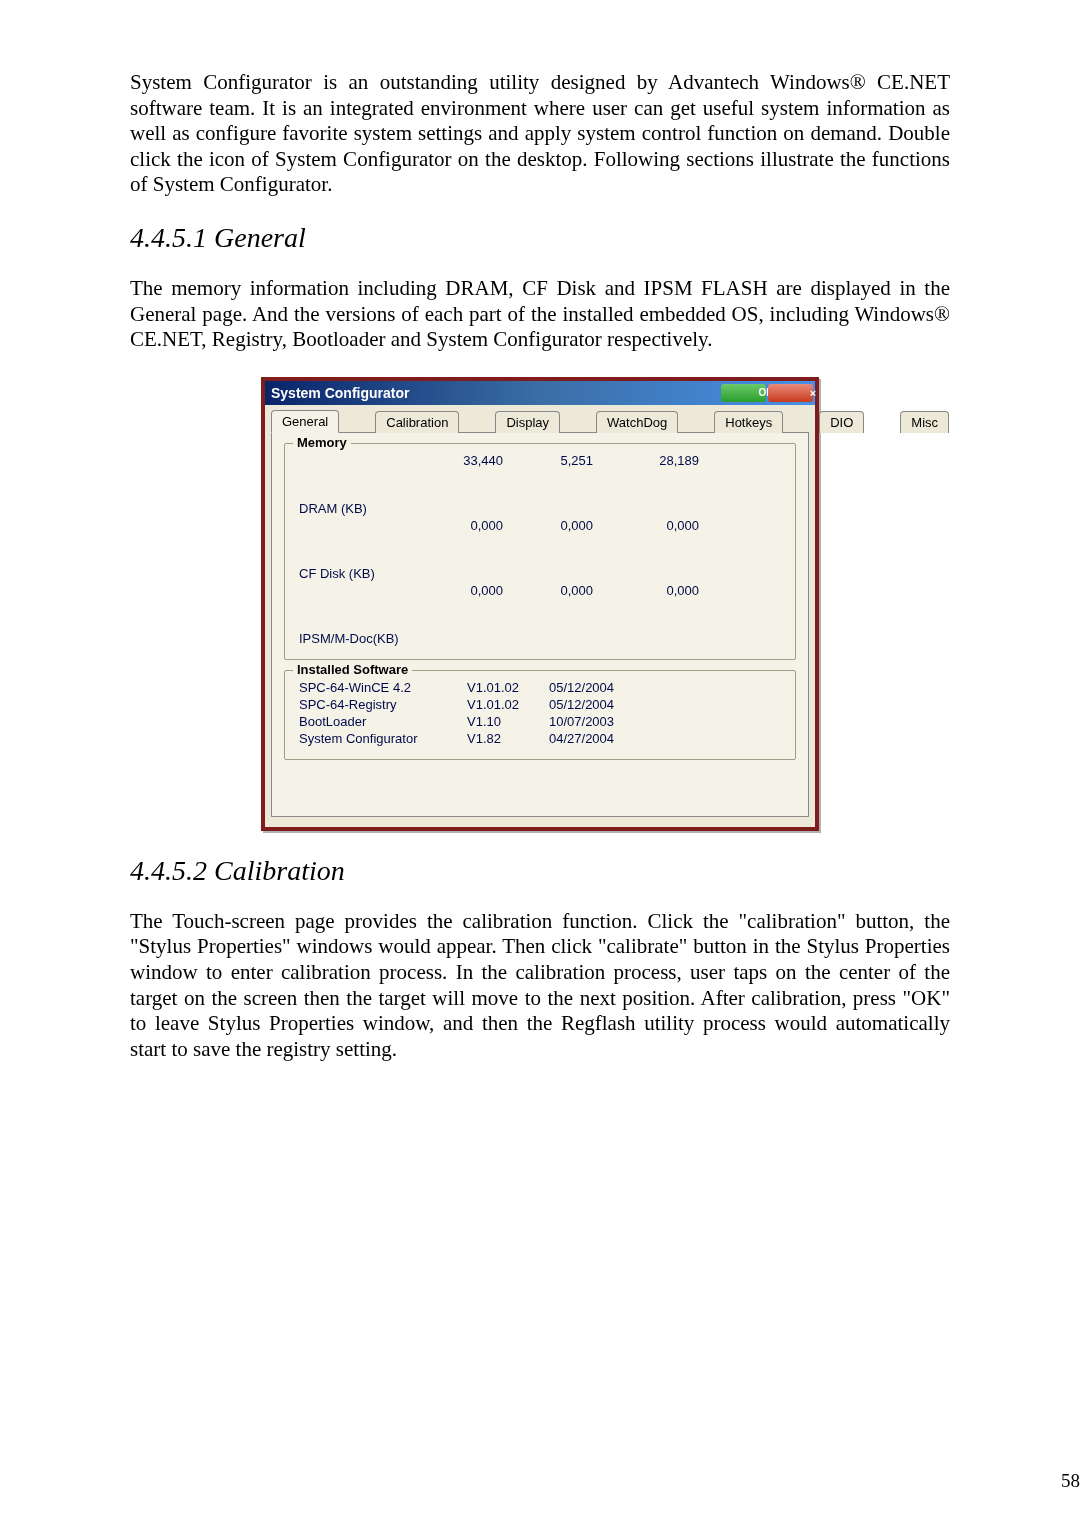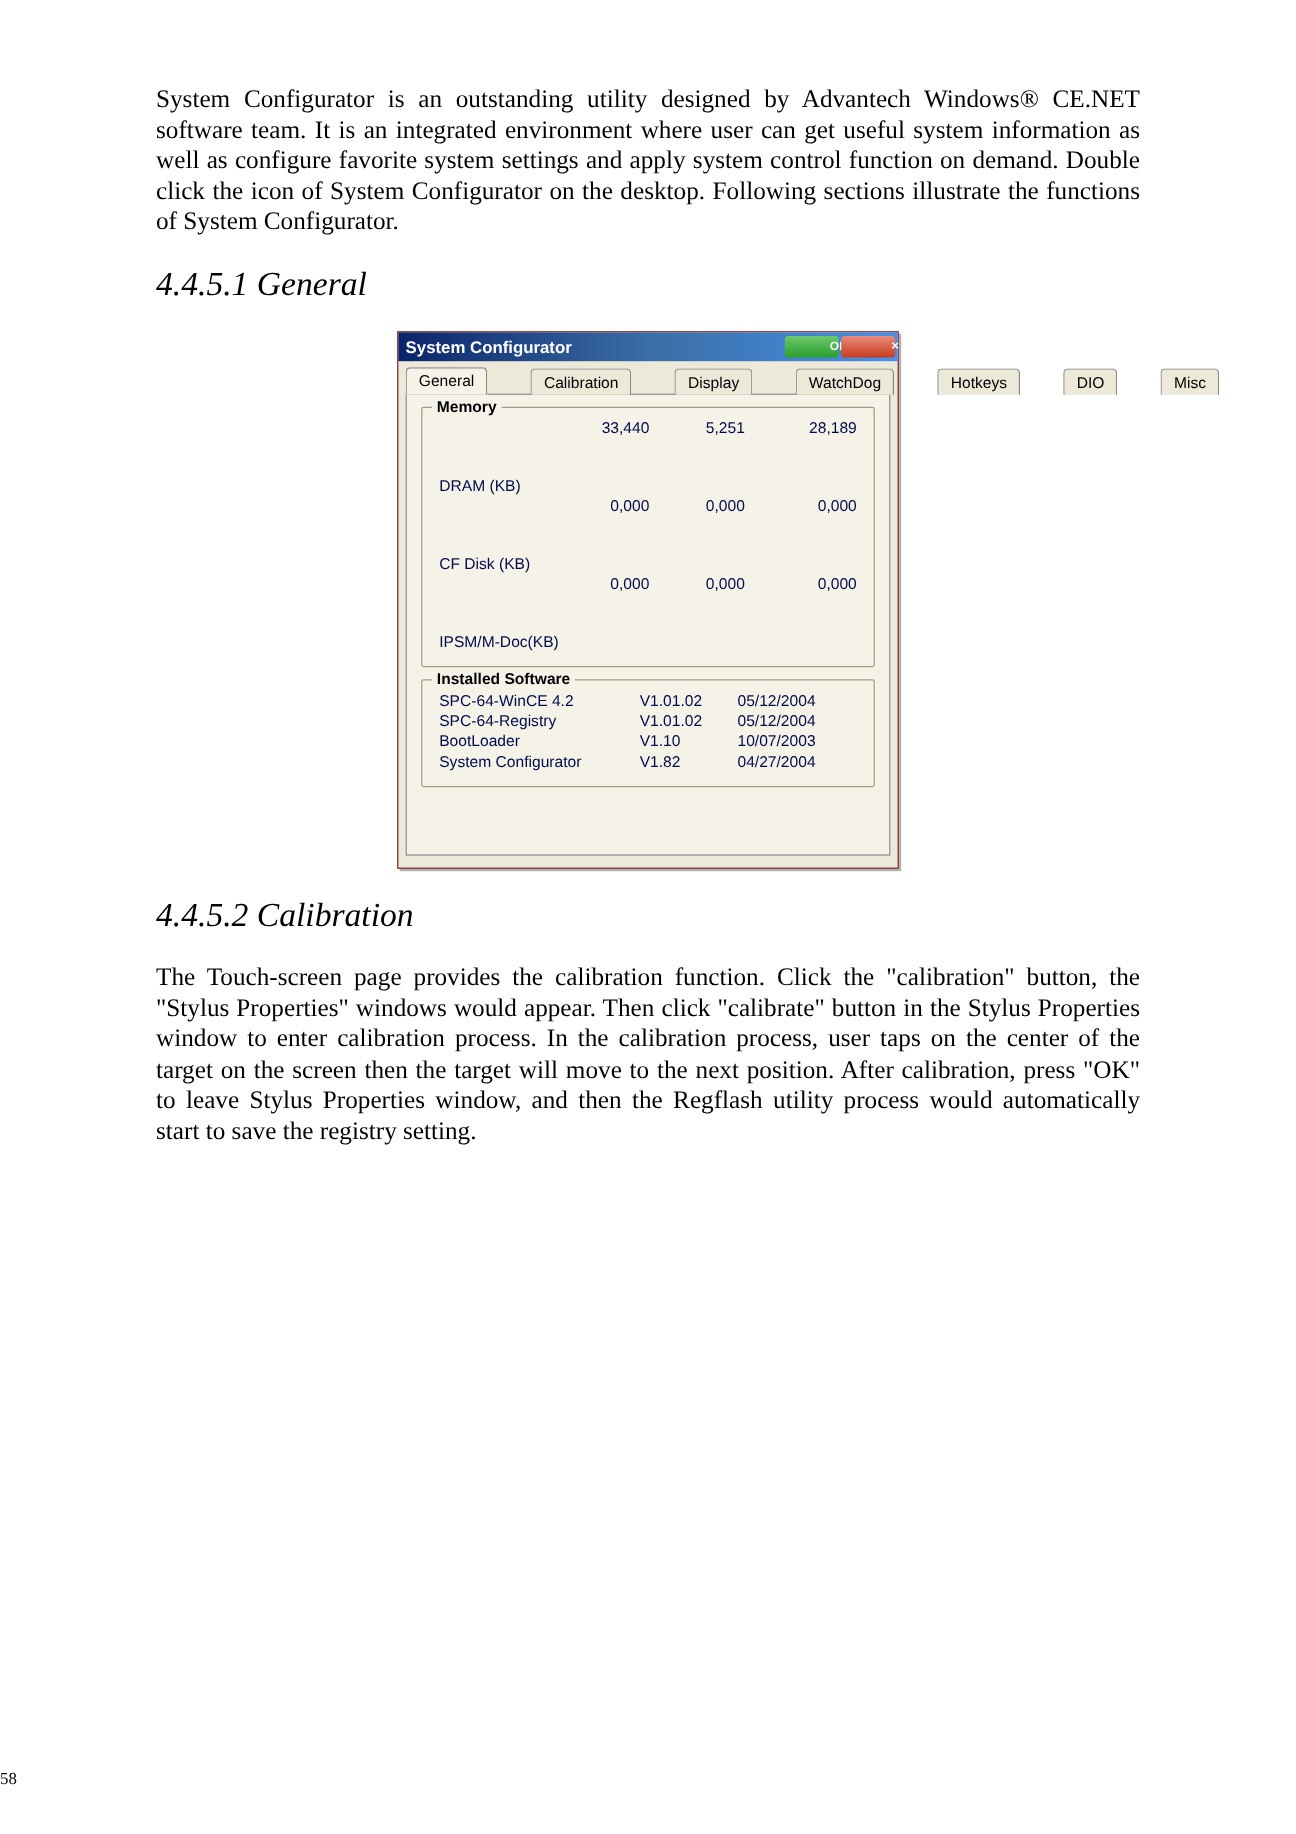--- a/index.html
+++ b/index.html
@@ -32,25 +32,25 @@
     font-size: 28px;
     margin-bottom: 22px;
   }
   .fig-wrap {
     display: flex;
     justify-content: center;
     margin: 14px 0 24px 0;
   }
   
   .dialog {
-    width: 418px;
+    width: 558px;
     font-family: Tahoma, Arial, sans-serif;
     font-size: 13px;
     background: #ece9d8;
-    border: 1px solid #7f1d1d;
+    border: 4px solid #7f1d1d;
     box-shadow: 2px 2px 0 rgba(0,0,0,0.3);
   }
   .titlebar {
     background: linear-gradient(to right,#0a246a,#3a6ea5,#4890e8);
     color: #fff;
     height: 24px;
     display: flex;
     align-items: center;
     padding: 0 2px 0 6px;
     font-weight: bold;
@@ -129,35 +129,36 @@
   .sw-c1 { width: 168px; }
   .sw-c2 { width: 82px; }
   .sw-c3 { width: 100px; }
   .fig-caption {
     text-align: center;
     font-size: 21px;
     margin-bottom: 28px;
   }
   .page-num {
     position: absolute;
-    bottom: 36px; left:0; right:10px;
-    text-align: left;
-    font-size: 14px;
+    bottom: 36px; left:0; right:0;
+    text-align: right;
+    font-size: 19px;
   }
 </style>
 </head>
 <body>
 
 <div class="page">
 
 
   <div class="para">System Configurator is an outstanding utility designed by Advantech Windows® CE.NET software team. It is an integrated environment where user can get useful system information as well as configure favorite system settings and apply system control function on demand. Double click the icon of System Configurator on the desktop. Following sections illustrate the functions of System Configurator.</div>
 
   <div class="sub-heading">4.4.5.1 General</div>
 
+  <div class="para">The memory information including DRAM, CF Disk and IPSM FLASH are displayed in the General page. And the versions of each part of the installed embedded OS, including Windows® CE.NET, Registry, Bootloader and System Configurator respectively.</div>
 
   <div class="fig-wrap">
     <div class="dialog">
       <div class="titlebar">
         <span>System Configurator</span>
         <span class="spacer"></span>
         <span class="tbtn tbtn-ok">OK</span>
         <span class="tbtn tbtn-close">×</span>
       </div>
       <div class="dialog-body">

